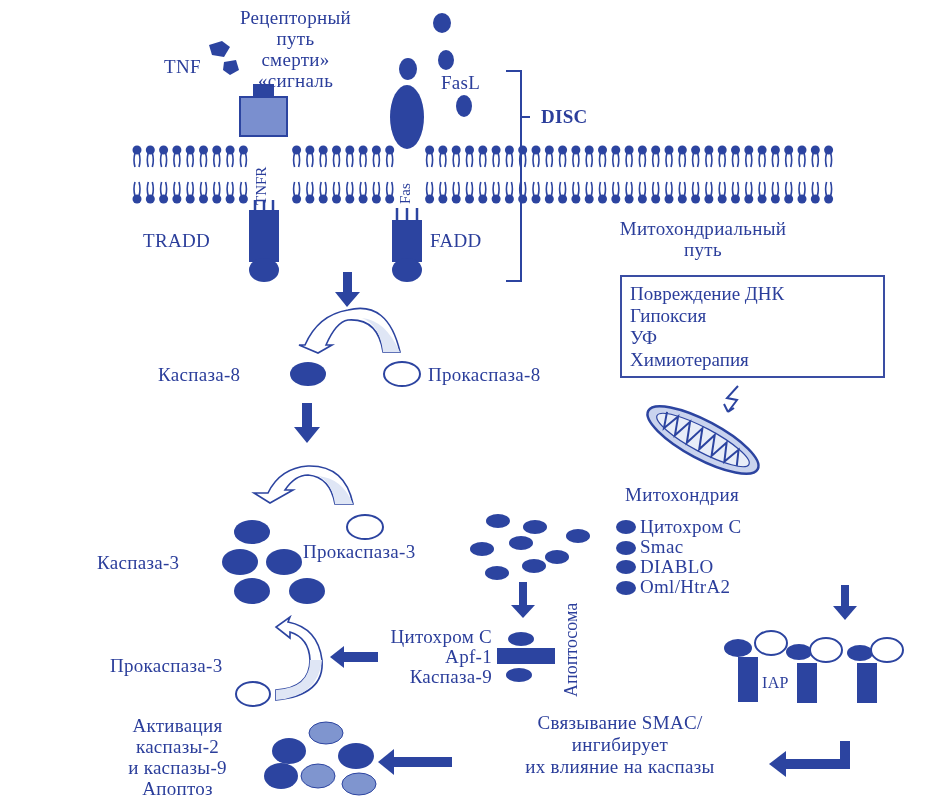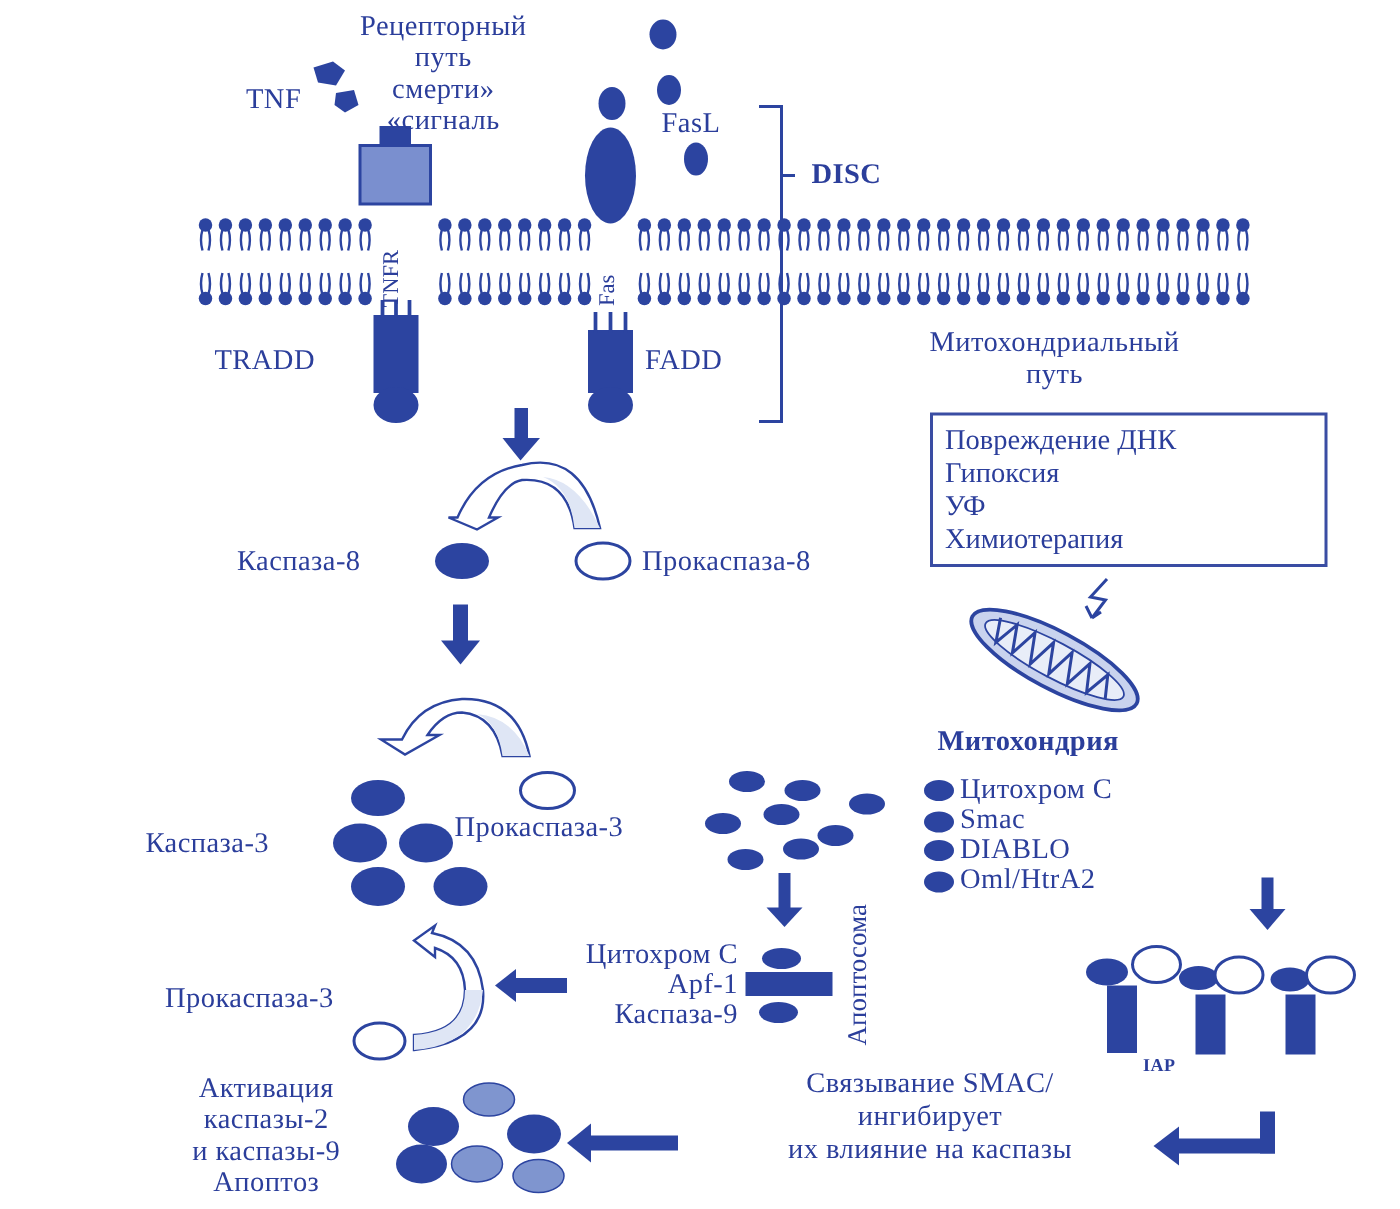--- a/index.html
+++ b/index.html
@@ -302,21 +302,21 @@
 <div class="box">
   <div class="line">Повреждение ДНК</div>
   <div class="line">Гипоксия</div>
   <div class="line">УФ</div>
   <div class="line">Химиотерапия</div>
 </div>
 
 <div class="lbl" style="left:158px; top:364px;">Каспаза-8</div>
 <div class="lbl" style="left:428px; top:364px;">Прокаспаза-8</div>
 
-<div class="lbl" style="left:625px; top:484px;font-weight:bold;">Митохондрия</div>
+<div class="lbl" style="left:625px; top:484px;">Митохондрия</div>
 
 <div class="lbl" style="left:97px; top:552px;">Каспаза-3</div>
 <div class="lbl" style="left:303px; top:541px;">Прокаспаза-3</div>
 
 <div class="lbl" style="left:640px; top:517px; line-height:20px;">
   <div>Цитохром С</div>
   <div>Smac</div>
   <div>DIABLO</div>
   <div>Oml/HtrA2</div>
 </div>
@@ -324,21 +324,21 @@
 <div class="vert" style="left:561px; top:697px; font-size:18px;">Апоптосома</div>
 
 <div class="lbl" style="left:350px; top:627px; text-align:right; width:142px; line-height:20px;">
   <div>Цитохром С</div>
   <div>Apf-1</div>
   <div>Каспаза-9</div>
 </div>
 
 <div class="lbl" style="left:110px; top:655px;">Прокаспаза-3</div>
 
-<div class="lbl" style="left:762px; top:700px; font-size:12px;font-weight:bold;">IAP</div>
+<div class="lbl" style="left:762px; top:672px; font-size:16px;">IAP</div>
 
 <div class="lbl ctr" style="left:470px; top:712px; width:300px; line-height:22px;">
   <div>Связывание SMAC/</div>
   <div>ингибирует</div>
   <div>их влияние на каспазы</div>
 </div>
 
 <div class="lbl ctr" style="left:100px; top:715px; width:155px; line-height:21px;">
   <div>Активация</div>
   <div>каспазы-2</div>

